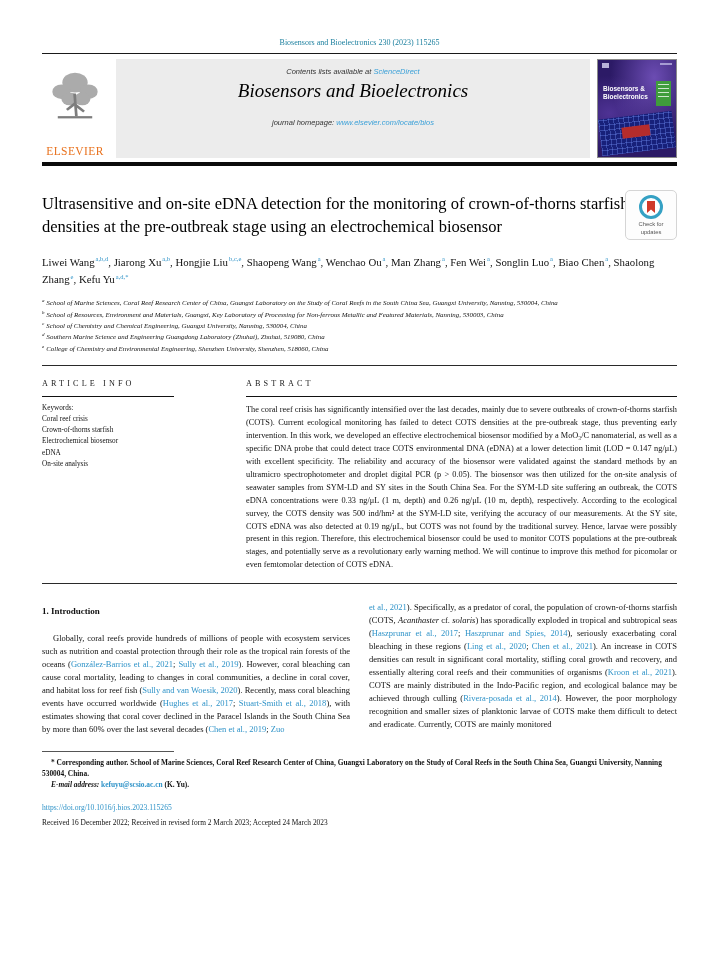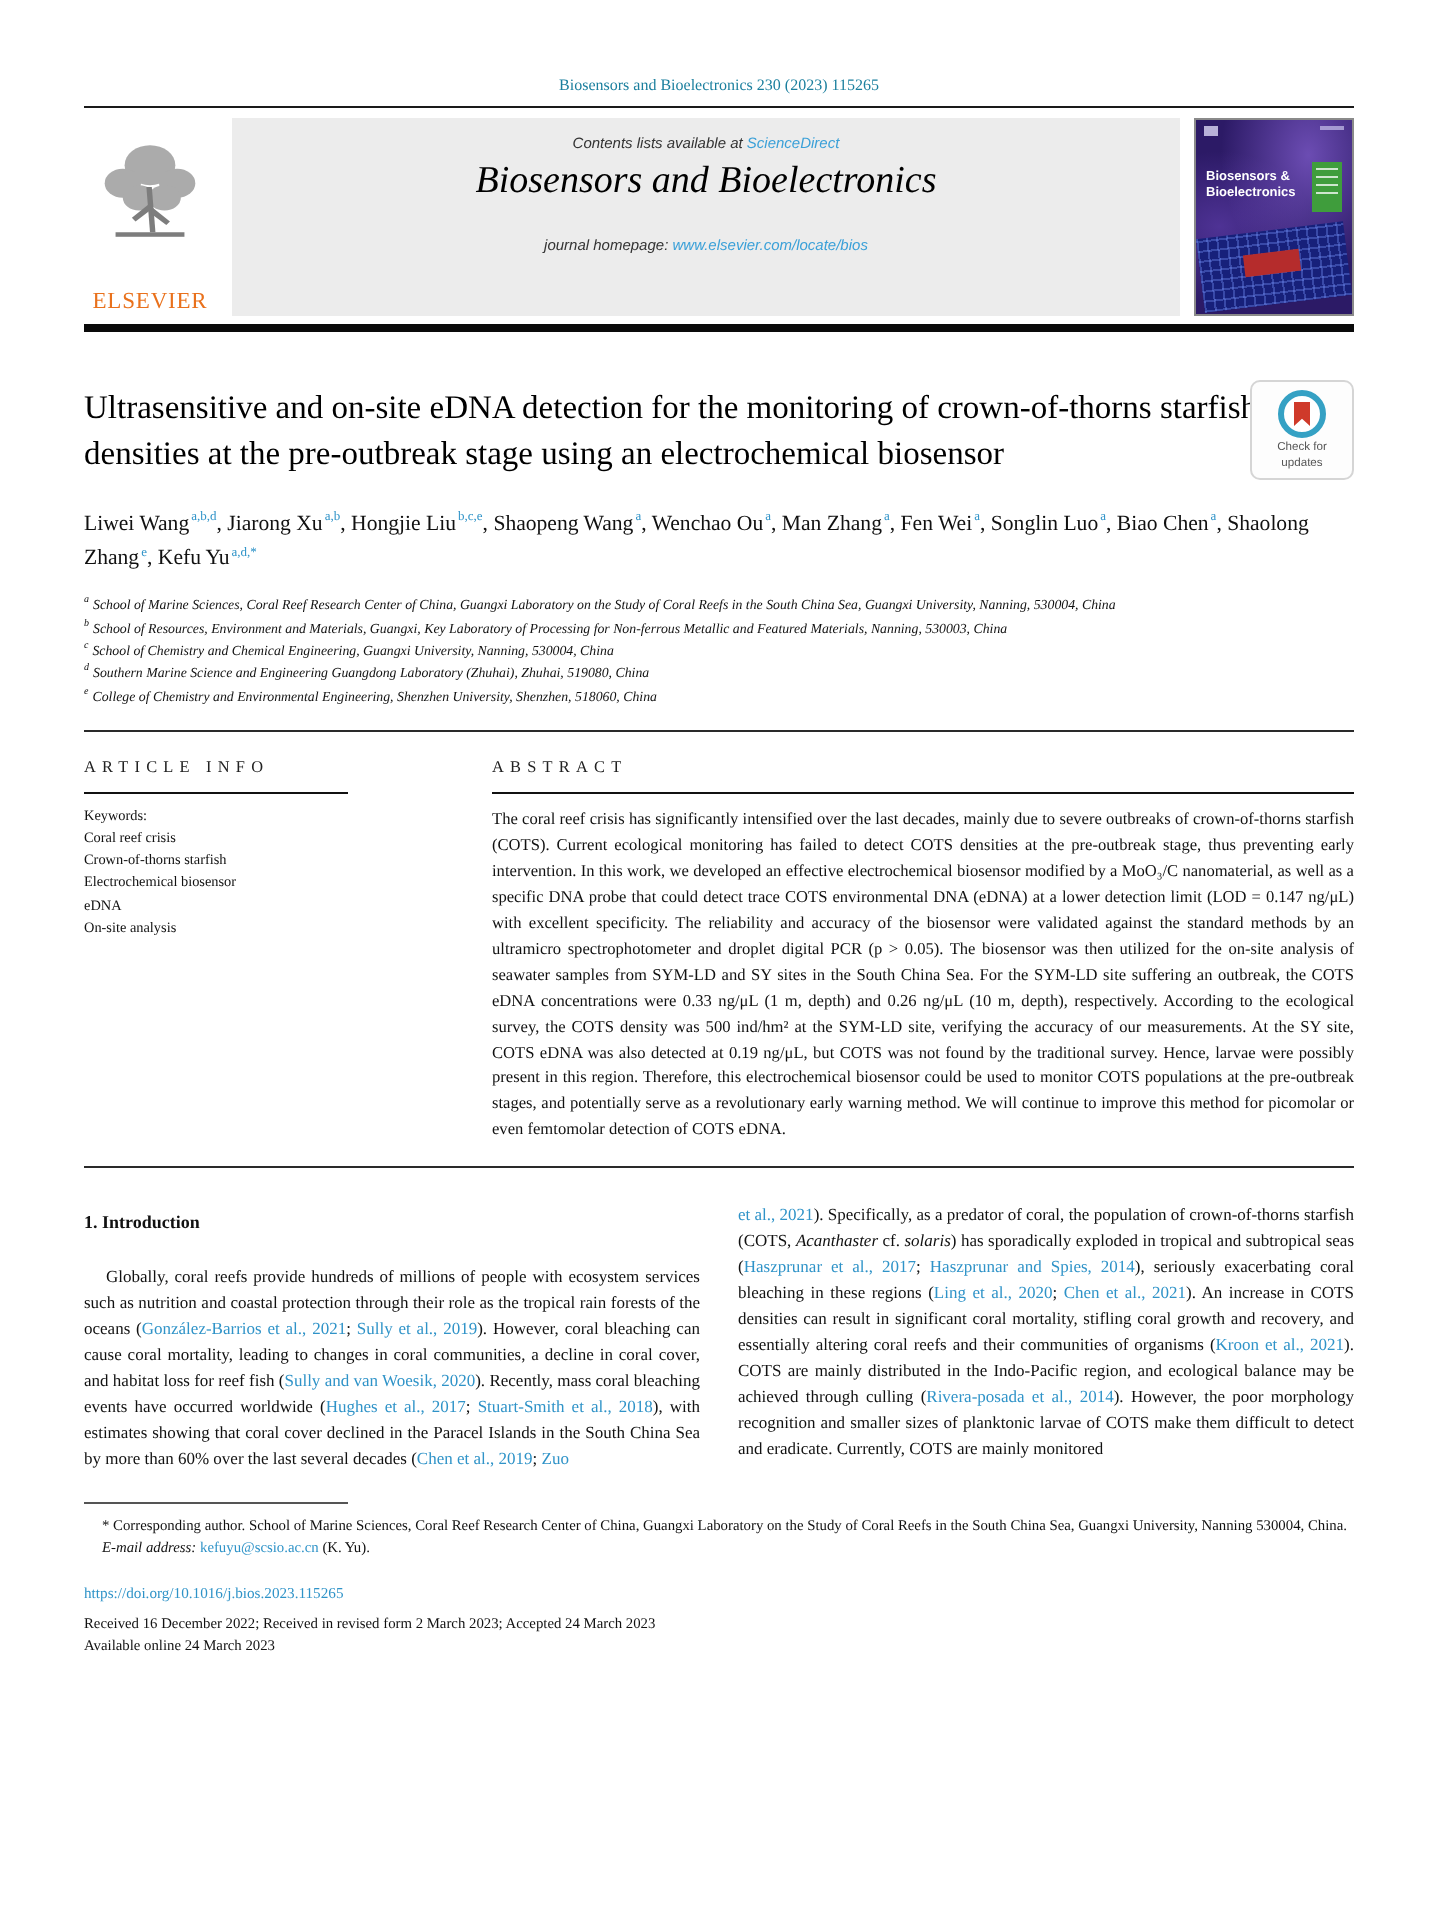--- a/index.html
+++ b/index.html
@@ -64,21 +64,21 @@
   .intro-col.right{margin-left:19px;}
   .intro-heading{font-weight:bold;font-size:9px;margin:4px 0 13px 0;}
   .intro-p{text-indent:11px;}
   .link{color:#2f93c8;cursor:pointer;}
   .i{font-style:italic;}
 
   
   .footnote{margin-top:15px;}
   .fn-rule{width:132px;border-top:1px solid #555;margin-bottom:5px;}
   .fn-text{font-size:7.4px;line-height:1.5;}
-  .fn-indent{text-indent:9px;}
+  .fn-indent{text-indent:9px;font-weight:bold;}
   .footer{margin-top:13px;}
   .doi-link{font-size:7.6px;color:#2f93c8;margin-bottom:5px;cursor:pointer;}
   .meta{font-size:7.4px;line-height:1.5;color:#111;}
 </style>
 </head>
 <body>
 
 <div class="page">
 
   <div class="journal-ref">Biosensors and Bioelectronics 230 (2023) 115265</div>
@@ -193,16 +193,15 @@
 
   <div class="footnote">
     <div class="fn-rule"></div>
     <div class="fn-text fn-indent">* Corresponding author. School of Marine Sciences, Coral Reef Research Center of China, Guangxi Laboratory on the Study of Coral Reefs in the South China Sea, Guangxi University, Nanning 530004, China.</div>
     <div class="fn-text fn-indent"><span class="i">E-mail address: </span><span class="link">kefuyu@scsio.ac.cn</span><span> (K. Yu).</span></div>
   </div>
 
   <div class="footer">
     <div class="doi-link">https://doi.org/10.1016/j.bios.2023.115265</div>
     <div class="meta">Received 16 December 2022; Received in revised form 2 March 2023; Accepted 24 March 2023</div>
-    <div class="meta">Available online 24 March 2023</div>
   </div>
 
 </div>
 
 </body></html>

